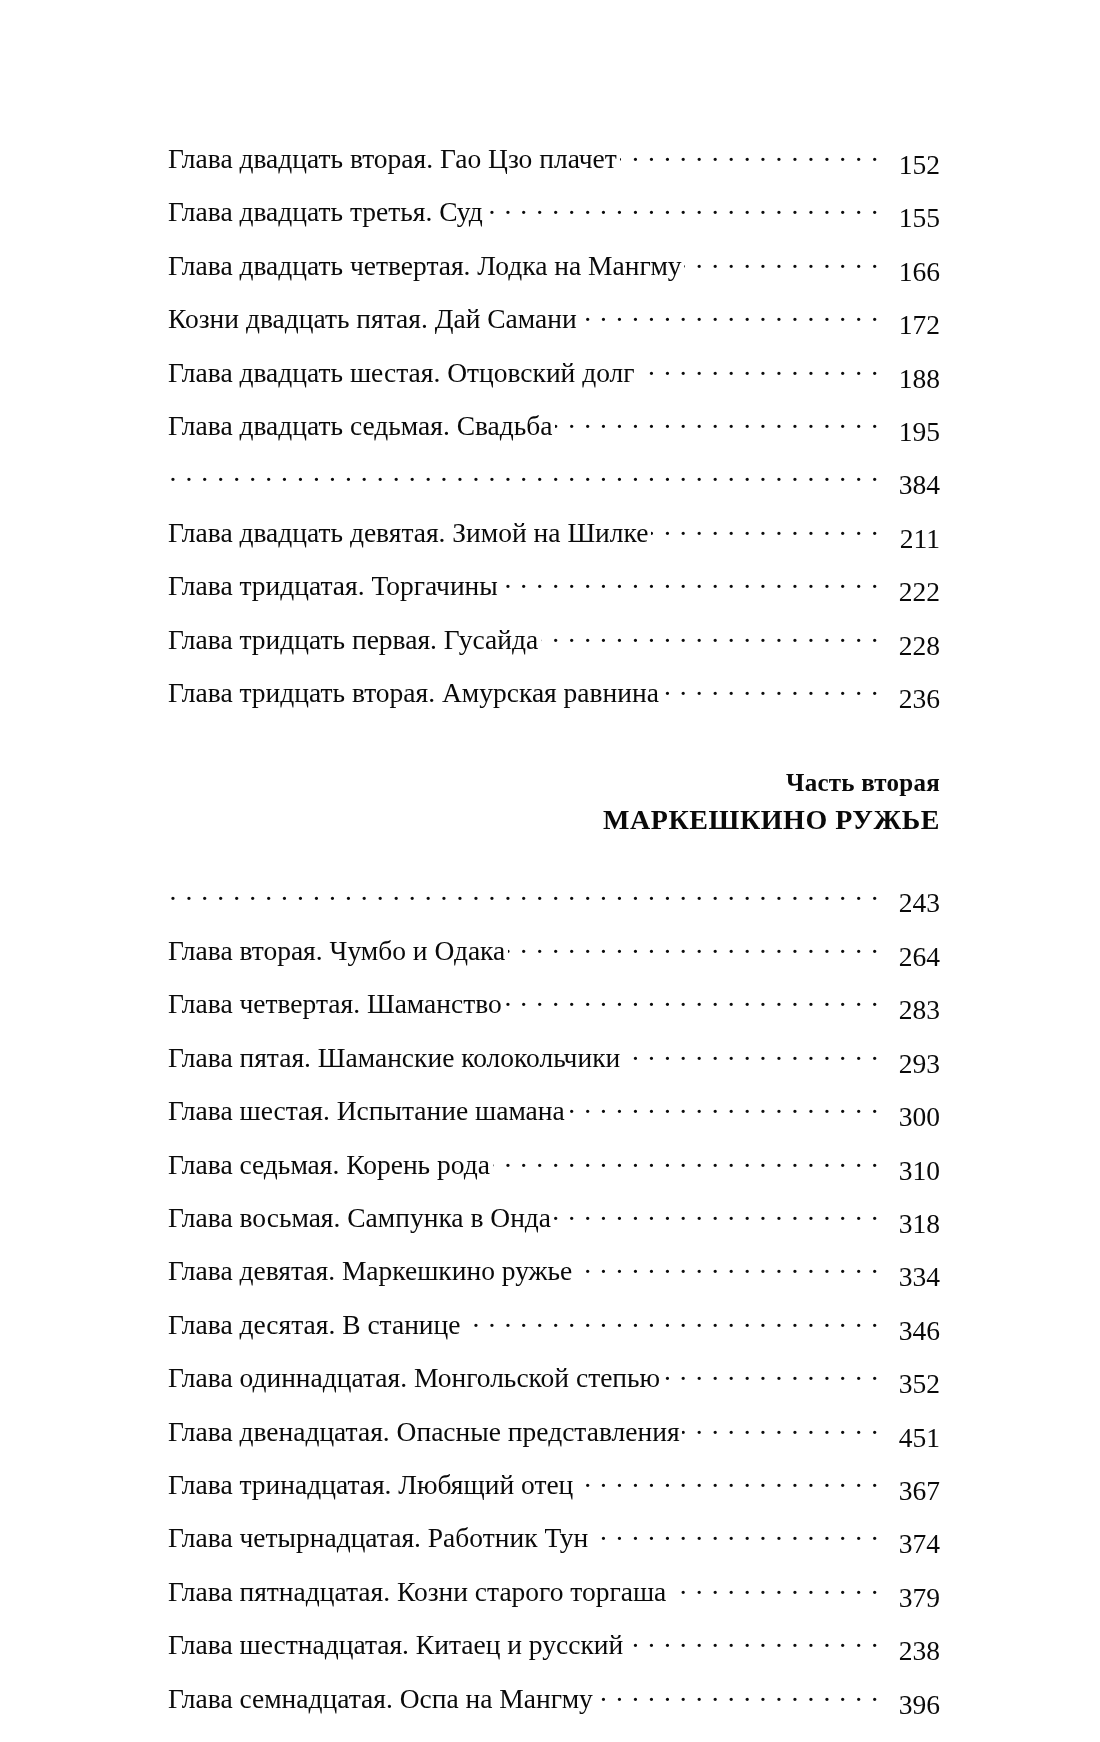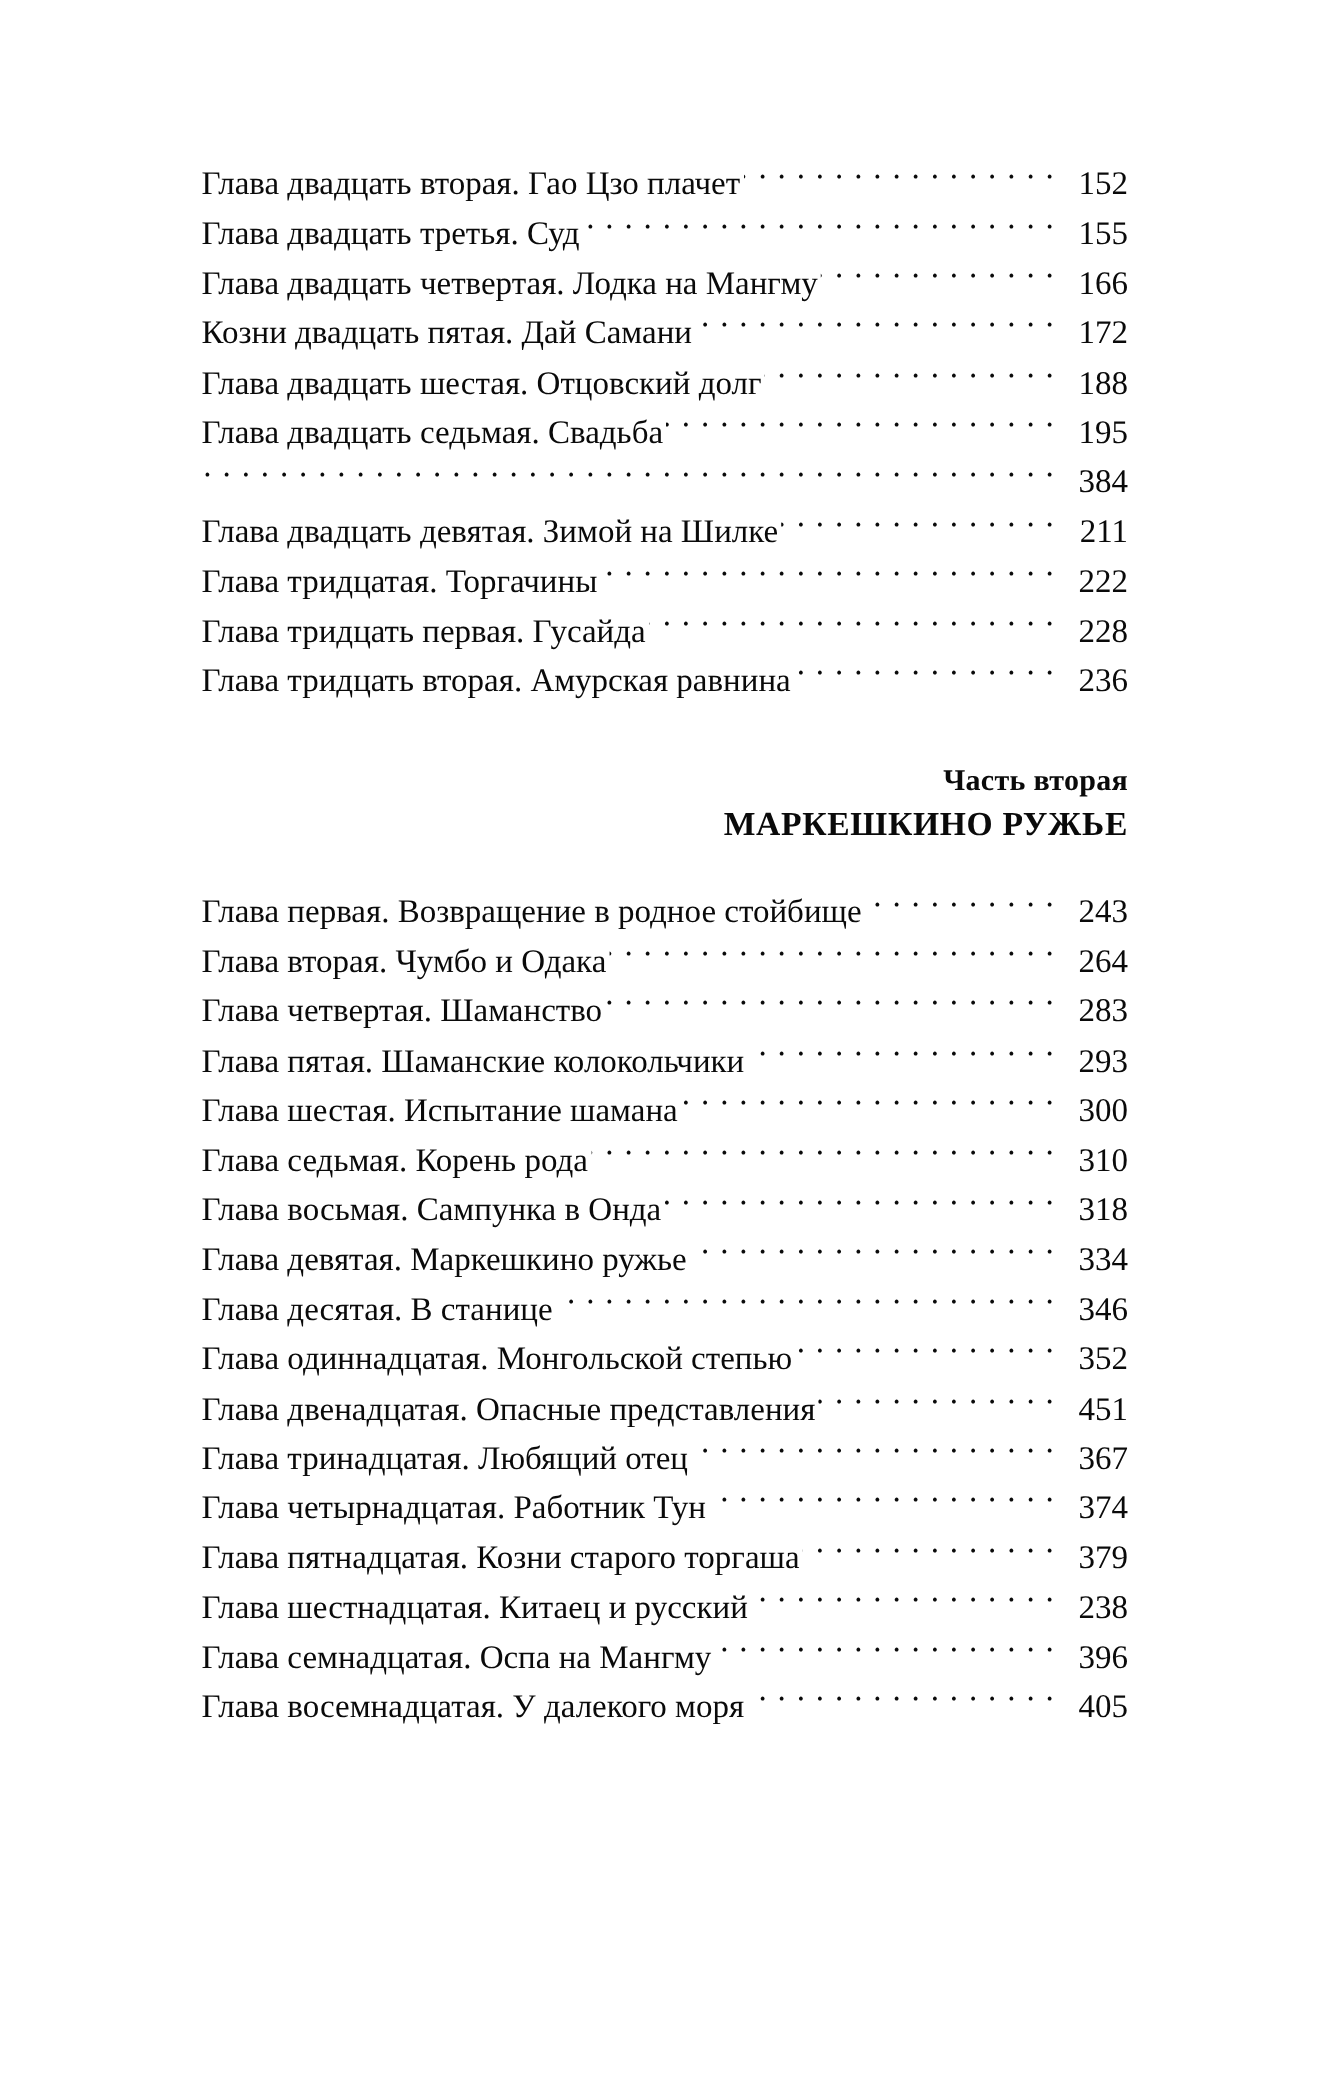--- a/index.html
+++ b/index.html
@@ -25,21 +25,21 @@
   }
 
   
   .toc-list {
     margin: 0;
     padding: 0;
     list-style: none;
   }
   .toc-row {
     display: flex;
-    align-items: flex-start;
+    align-items: center;
     width: 100%;
     font-size: 27.5px;
     line-height: 41.4px;
     white-space: nowrap;
   }
   .toc-title {
     flex: 0 1 auto;
     overflow: hidden;
   }
   .toc-dots {
@@ -54,20 +54,21 @@
     position: absolute;
     right: 0;
     bottom: 0;
     letter-spacing: 0.04em;
     white-space: nowrap;
   }
   .toc-page {
     flex: 0 0 auto;
     text-align: right;
     min-width: 58px;
+    margin-top: 12px;
   }
 
   
   .part-heading {
     text-align: right;
     font-weight: bold;
     margin: 0;
   }
   .part-kicker {
     font-size: 25px;
@@ -149,21 +150,20 @@
 
     <div class="part-heading">
       <div class="part-kicker">Часть вторая</div>
       <div class="part-title">МАРКЕШКИНО РУЖЬЕ</div>
     </div>
 
     <div class="block-gap-bottom"></div>
 
     <ul class="toc-list" id="list-two">
         <li class="toc-row">
-          <span class="toc-title">Глава первая. Возвращение в родное стойбище</span>
           <span class="toc-dots"></span>
           <span class="toc-page">243</span>
         </li>
         <li class="toc-row">
           <span class="toc-title">Глава вторая. Чумбо и Одака</span>
           <span class="toc-dots"></span>
           <span class="toc-page">264</span>
         </li>
         <li class="toc-row">
           <span class="toc-title">Глава четвертая. Шаманство</span>

